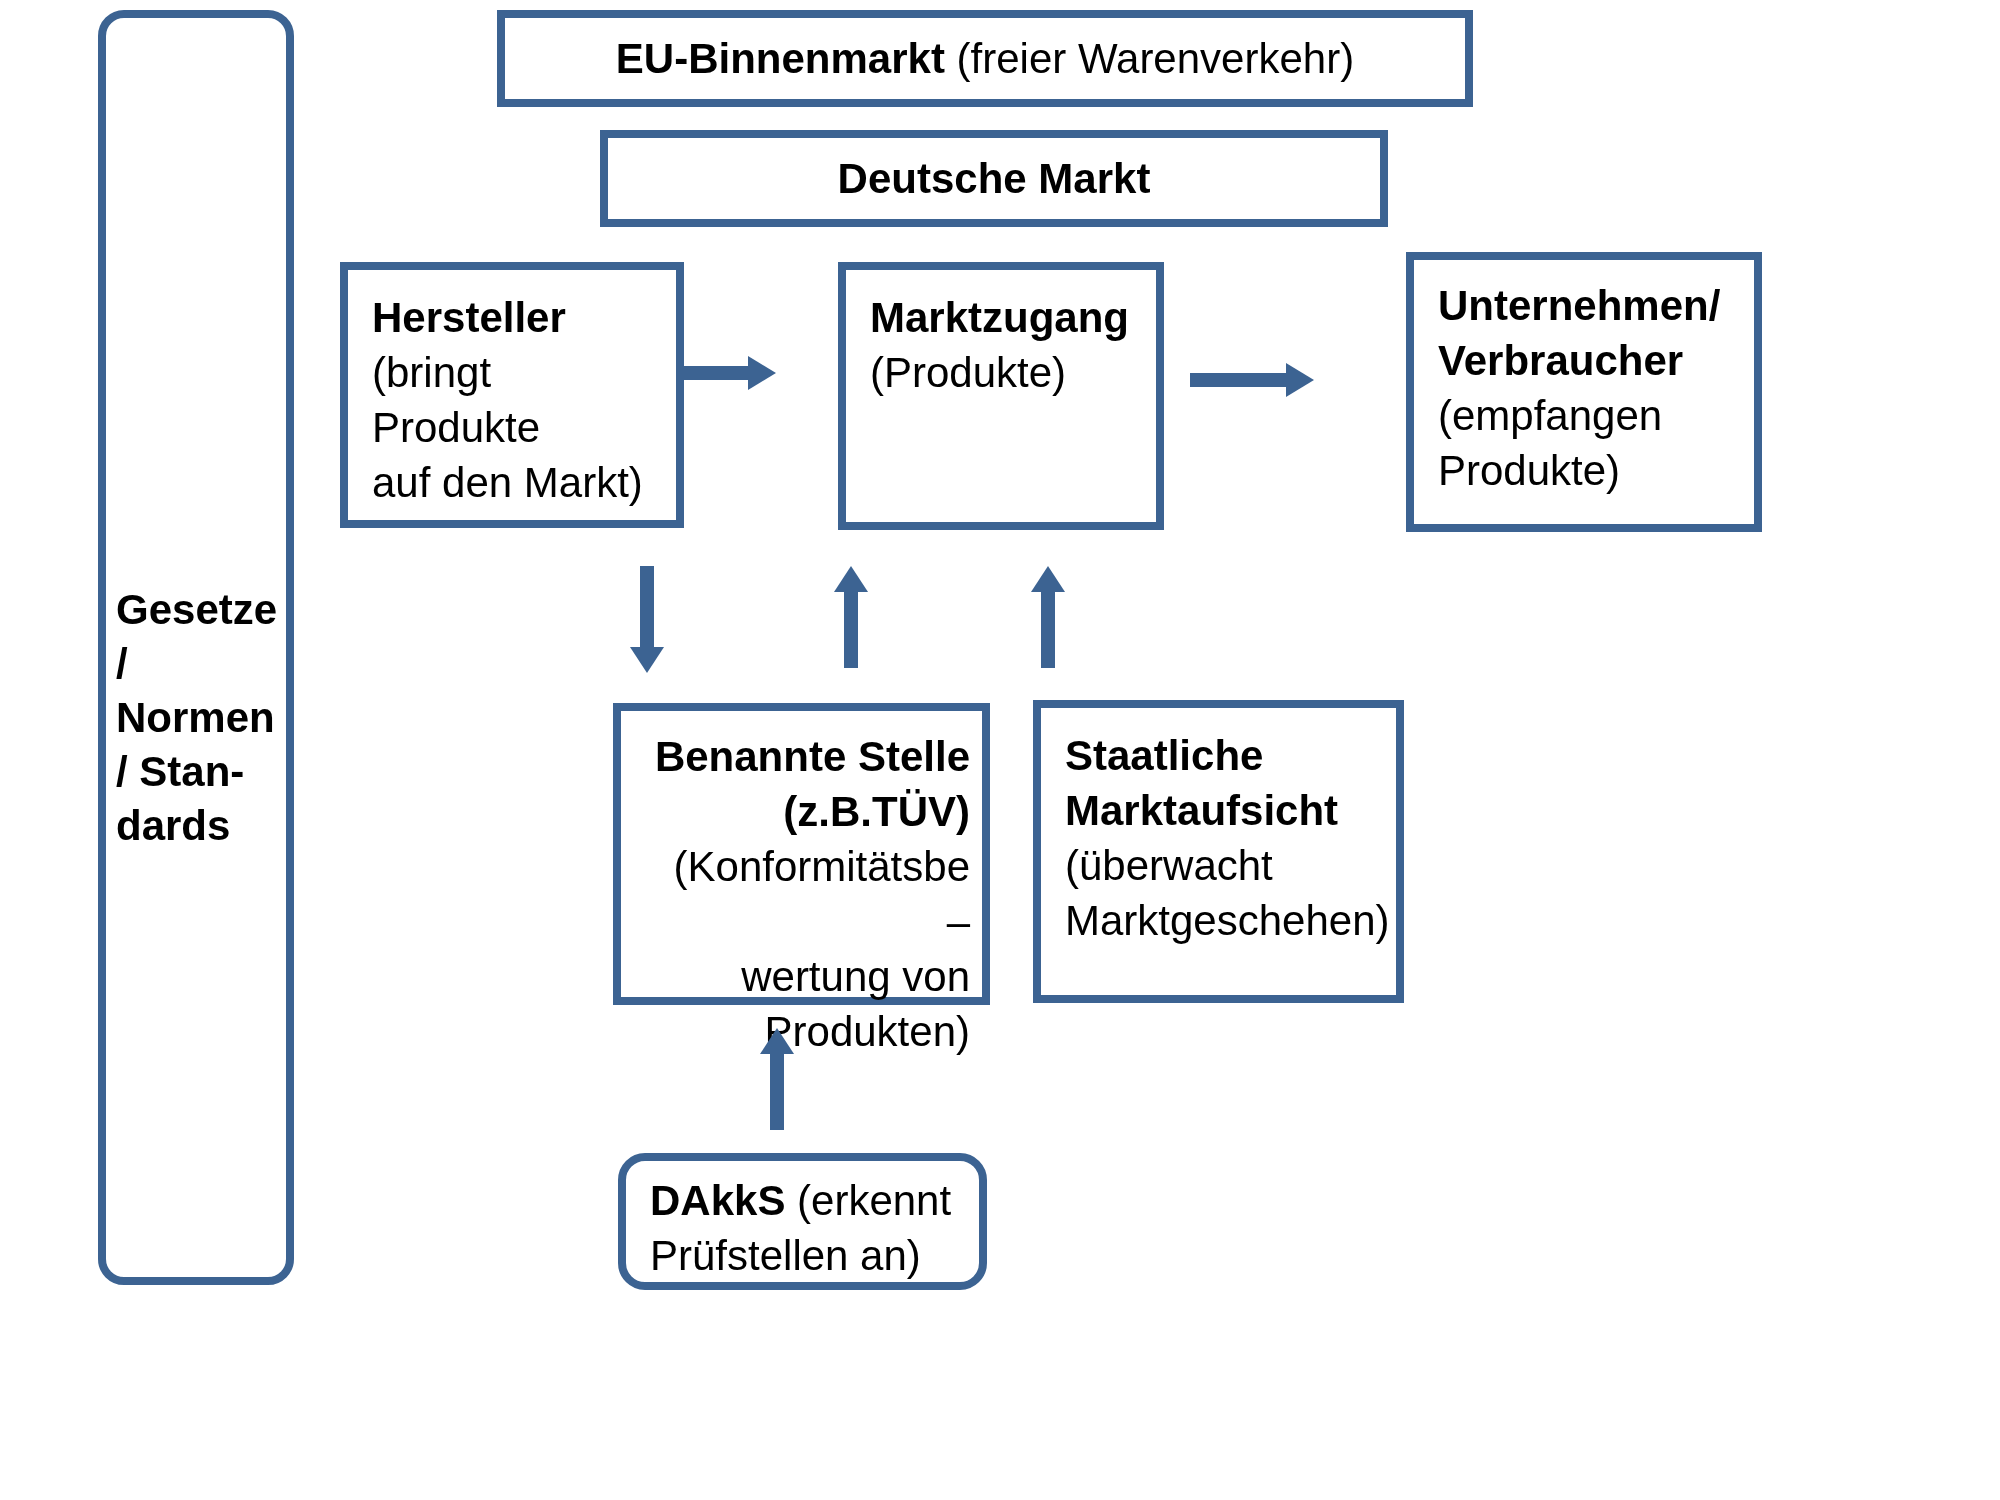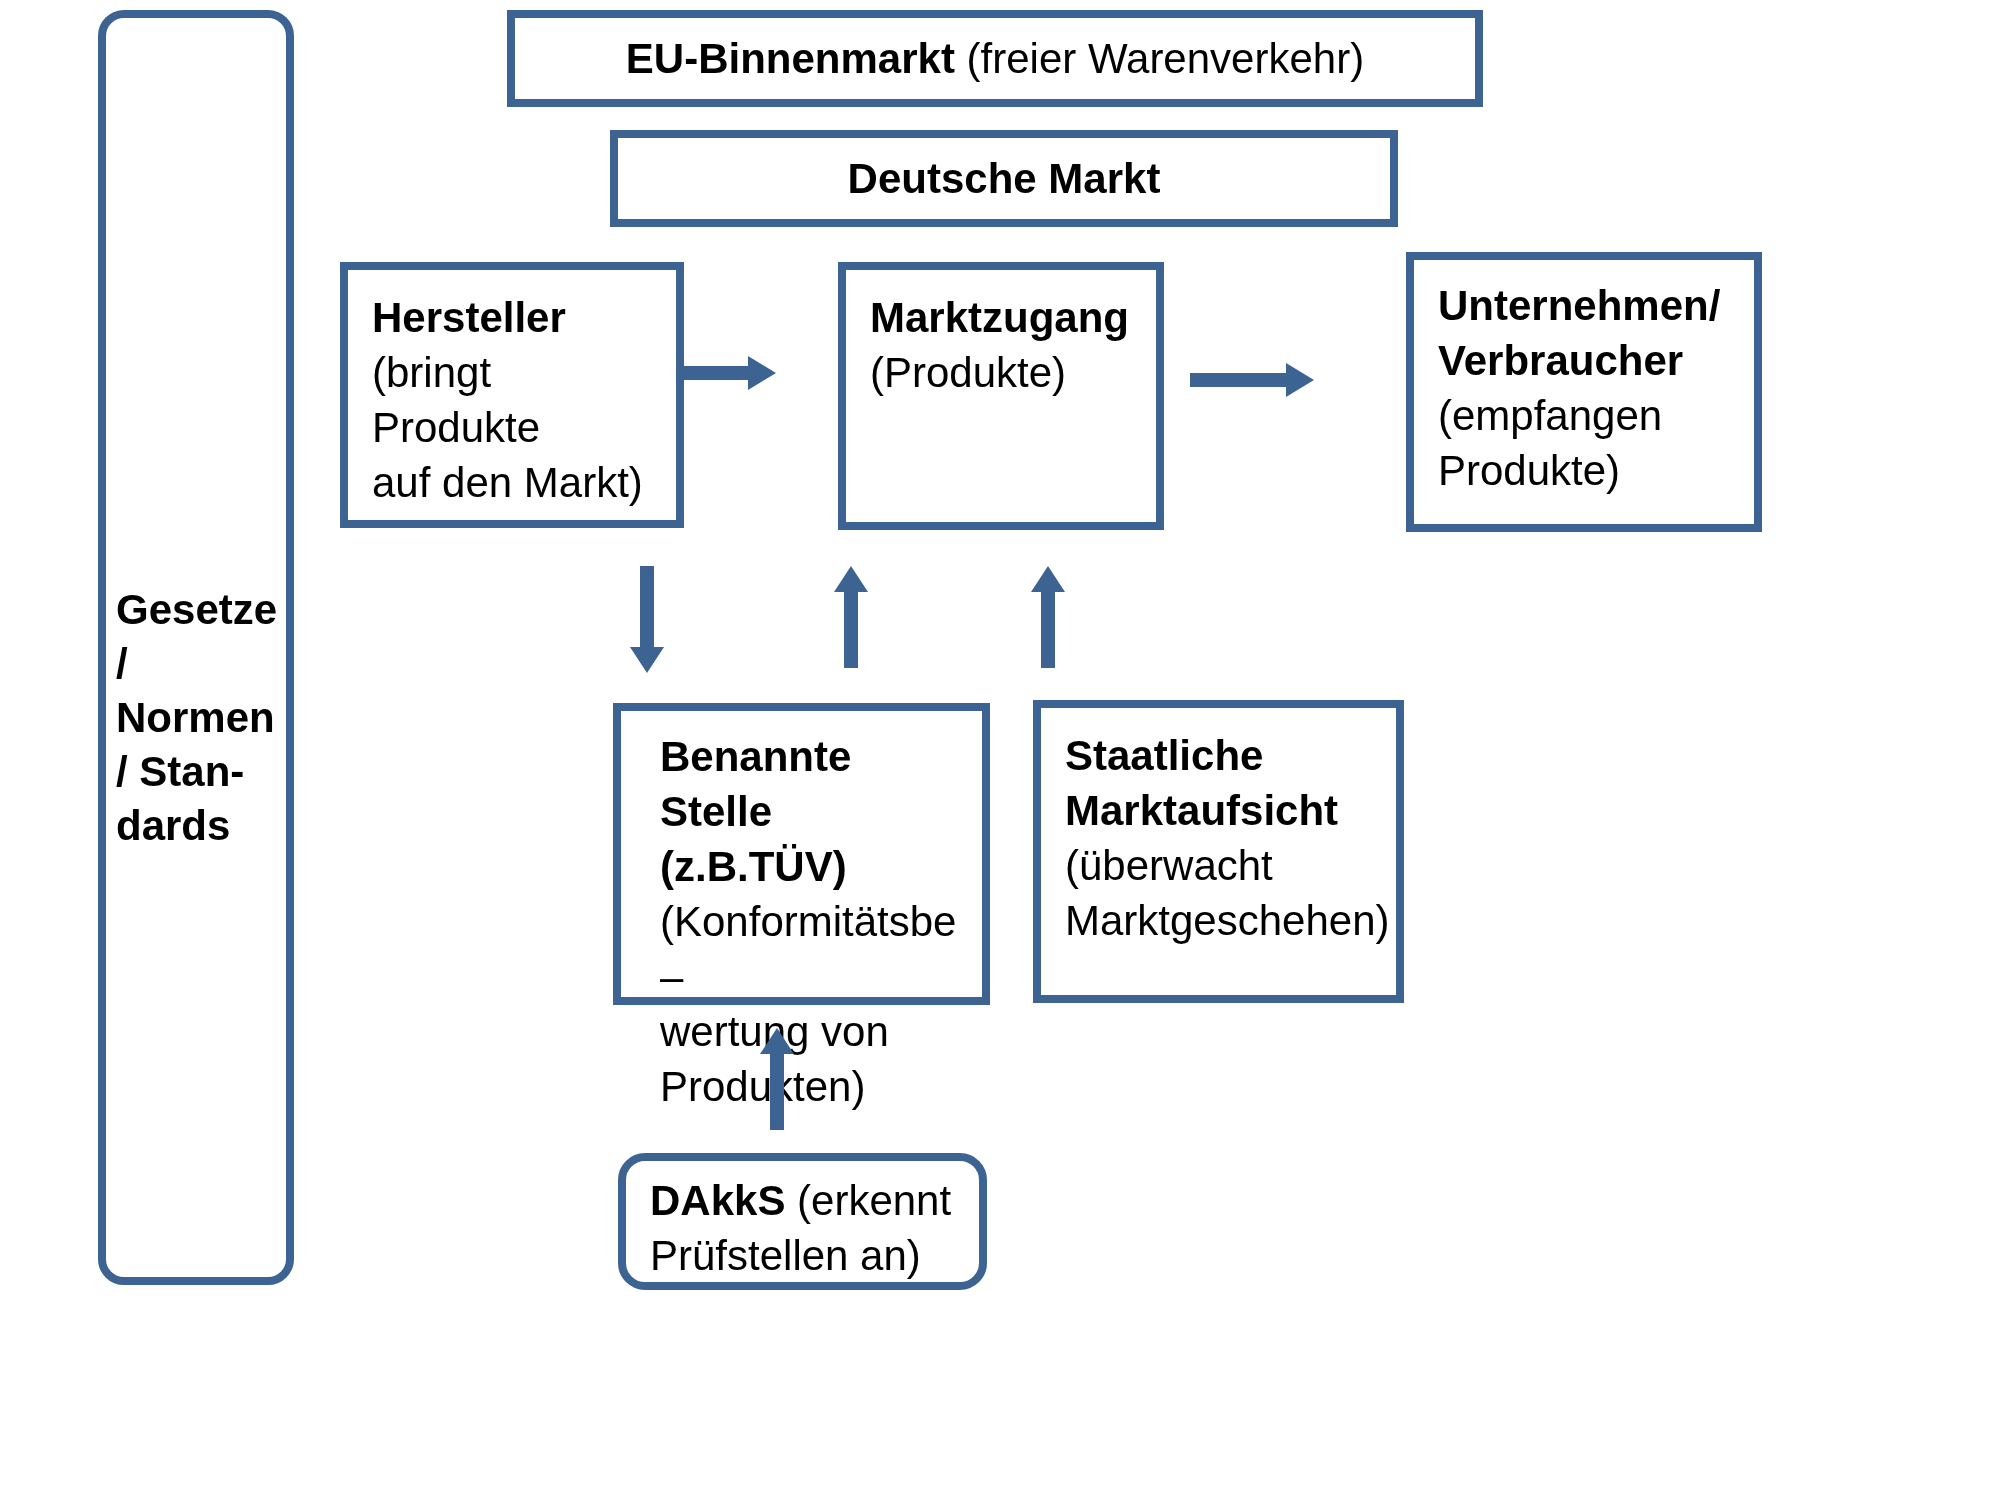--- a/index.html
+++ b/index.html
@@ -19,30 +19,29 @@
     background: #ffffff;
     font-size: 42px;
     line-height: 55px;
   }
   .b { font-weight: bold; }
   .center {
     display: flex;
     align-items: center;
     justify-content: center;
     text-align: center;
-    margin-left: 10px;
   }
   
   .gesetze   { left: 98px;   top: 10px;   width: 196px;  height: 1275px; padding: 565px 10px 0 10px; font-weight: bold; line-height: 54px; border-radius: 26px; }
   .eu        { left: 497px;  top: 10px;   width: 976px;  height: 97px; }
   .deutsche  { left: 600px;  top: 130px;  width: 788px;  height: 97px; font-weight: bold; }
   .hersteller   { left: 312px;  top: 262px;  width: 344px;  height: 266px; padding: 20px 12px 0 24px; margin-left: 28px; }
   .marktzugang  { left: 838px;  top: 262px;  width: 326px;  height: 268px; padding: 20px 12px 0 24px; }
   .unternehmen  { left: 1406px; top: 252px;  width: 356px;  height: 280px; padding: 18px 12px 0 24px; }
-  .benannte     { left: 613px;  top: 703px;  width: 377px;  height: 302px; padding: 18px 12px 0 39px; }
+  .benannte     { left: 613px;  top: 703px;  width: 377px;  height: 302px; padding: 18px 12px 0 20px; text-align: right; }
   .staatliche   { left: 1033px; top: 700px;  width: 371px;  height: 303px; padding: 20px 12px 0 24px; }
   .dakks        { left: 618px;  top: 1153px; width: 369px;  height: 137px; padding: 12px 12px 0 24px; border-radius: 27px; }
 
   
   .arrow-right { position: absolute; display: flex; align-items: center; }
   .arrow-right .shaft { flex: 1; height: 14px; background: var(--accent, #3c6392); }
   .arrow-right .head  { width: 0; height: 0;
     border-top: 17px solid transparent; border-bottom: 17px solid transparent;
     border-left: 28px solid var(--accent, #3c6392); }
 

